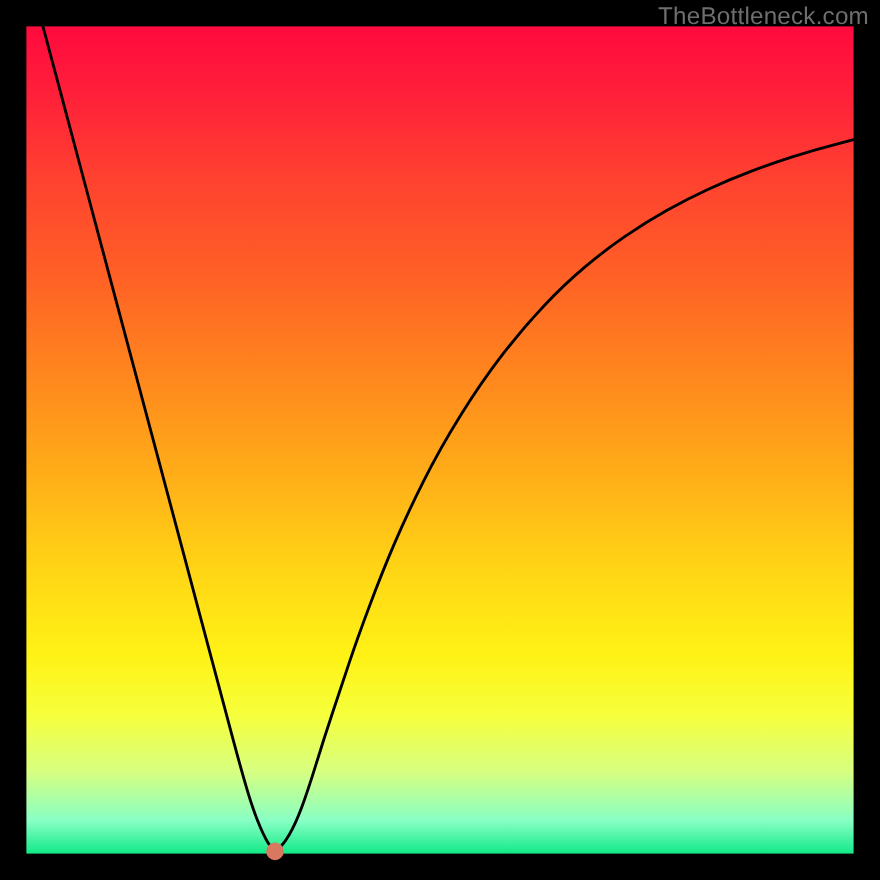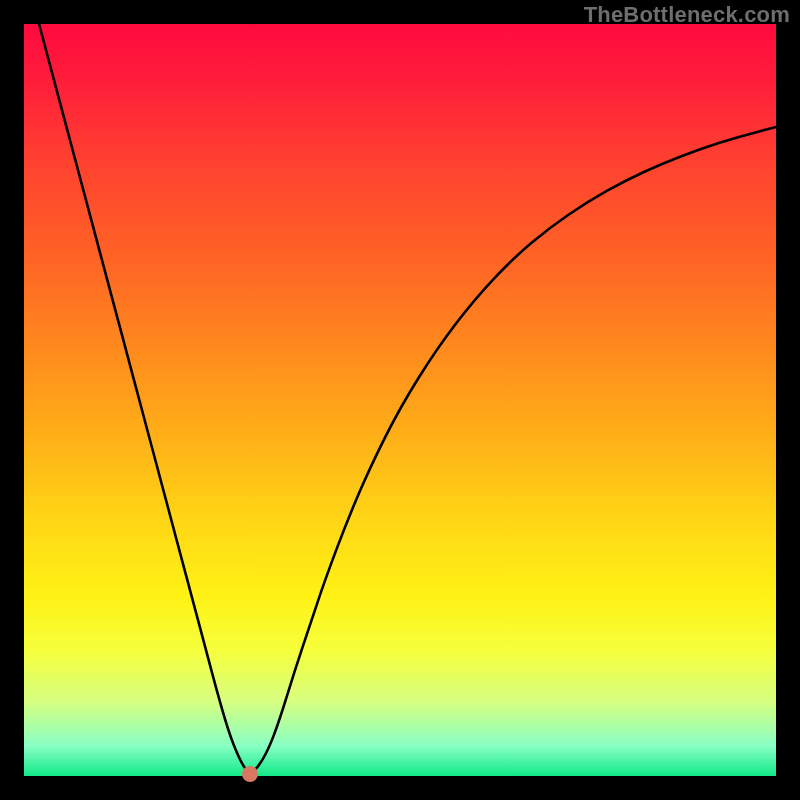--- a/index.html
+++ b/index.html
@@ -31,21 +31,21 @@
       #88ffc4 96%,
       #11e988 100%
     );
   }
   .watermark {
     position: absolute;
     top: 2px;
     right: 10px;
     color: #6e6e6e;
     font-size: 22px;
-    font-weight: 700;
+    font-weight: 400;
     letter-spacing: 0.2px;
     user-select: none;
   }
   svg.curve {
     position: absolute;
     left: 0;
     top: 0;
     width: 752px;
     height: 752px;
     overflow: visible;

